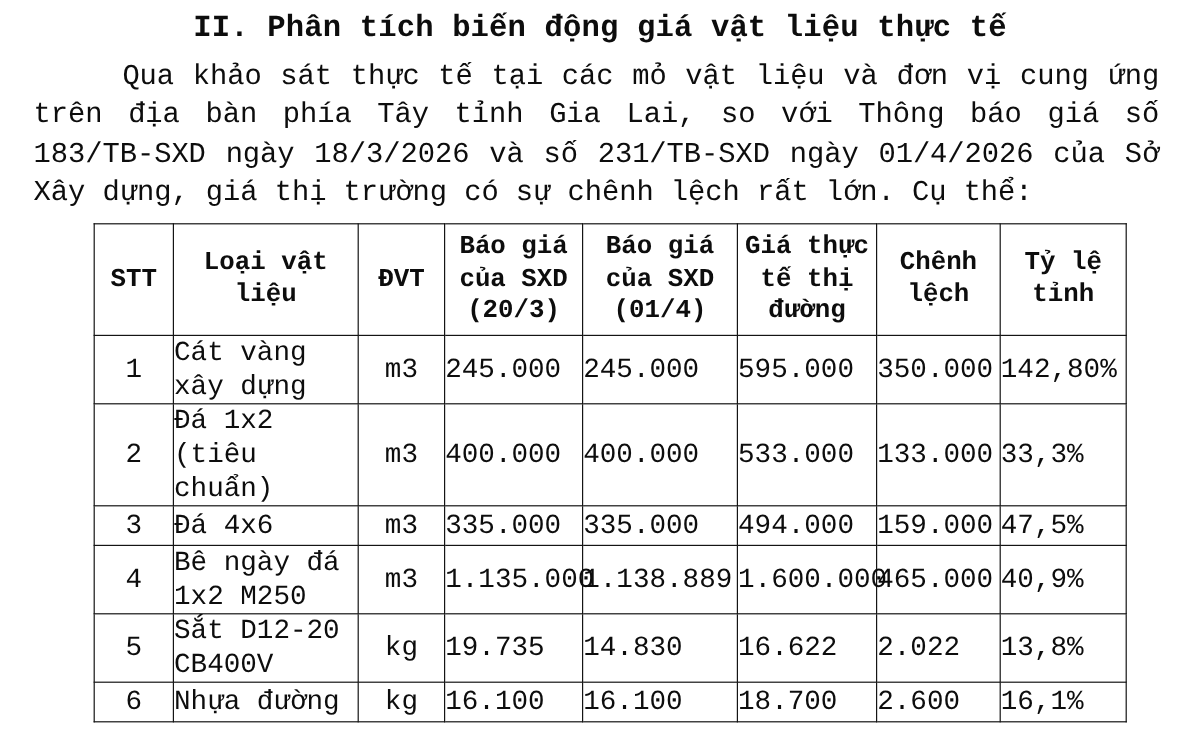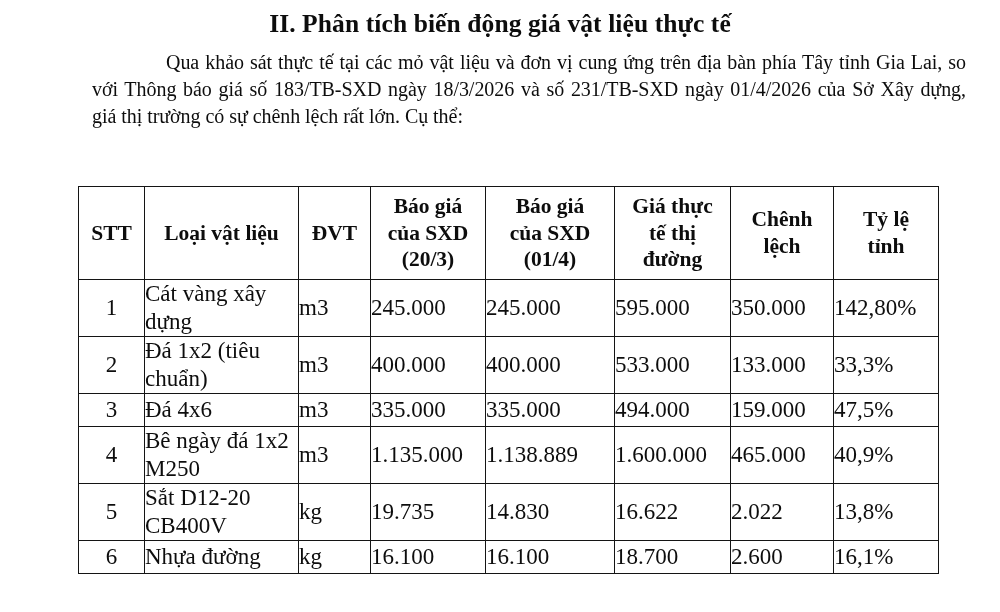--- a/index.html
+++ b/index.html
@@ -15,38 +15,39 @@
     font-family: "Liberation Serif", "DejaVu Serif", serif;
     color: #0d0d0d;
     -webkit-font-smoothing: antialiased;
   }
 
   .page {
     position: relative;
     width: 1000px;
     height: 494px;
     box-sizing: border-box;
+    font-family: Liberation Mono, monospace;
   }
 
   
   .doc-heading {
     margin: 0;
     padding: 9px 0 0 0;
     text-align: center;
     font-size: 25.5px;
     font-weight: bold;
     line-height: 1.2;
     letter-spacing: 0.1px;
   }
 
   
   .doc-paragraph {
     margin: 0;
-    padding: 9px 34px 0 92px;
-    font-size: 20px;
+    padding: 9px 34px 0 28px;
+    font-size: 24px;
     line-height: 1.36;
     text-align: justify;
     text-indent: 74px;
     letter-spacing: -0.05px;
   }
 
   
   .table-wrap {
     position: absolute;
     left: 78px;
@@ -88,21 +89,21 @@
 
   tbody td {
     height: 34px;
     line-height: 1.22;
     font-size: 23px;
     font-weight: normal;
   }
 
   td.stt      { text-align: center; padding: 2px 2px; }
   td.name     { text-align: left;   padding: 3px 4px 3px 8px; margin-top: 44px; }
-  td.unit     { padding: 2px 2px; }
+  td.unit     { text-align: center; padding: 2px 2px; }
   td.num      { text-align: left;  padding: 3px 9px 3px 4px; }
 
   
   tr.r-tall   td { height: 52px; }
   tr.r-short  td { height: 32px; }
   tr.r-mid    td { height: 54px; }
 </style>
 </head>
 <body>
 

